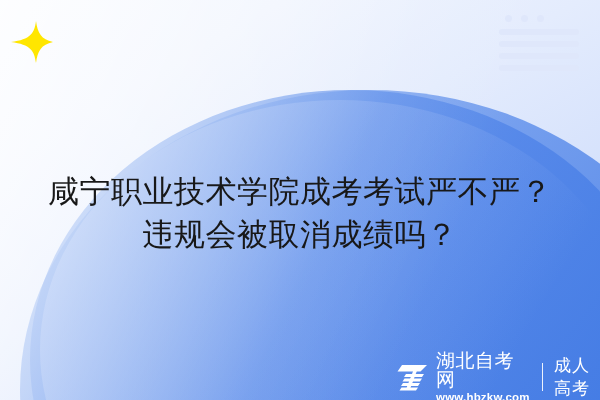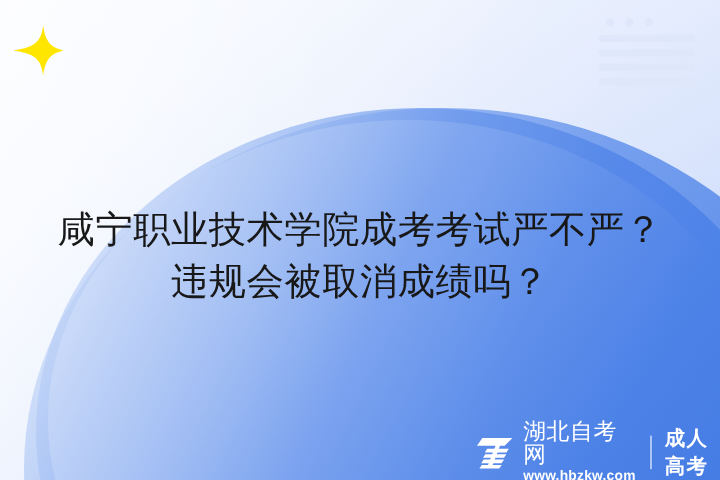--- a/index.html
+++ b/index.html
@@ -172,21 +172,21 @@
   }
   .brand-divider {
     width: 2px;
     height: 28px;
     background: rgba(255,255,255,0.9);
     margin: 0 11px 0 12px;
   }
   .brand-tag {
     color: #ffffff;
     font-size: 17px;
-    font-weight: 700;
+    font-weight: 400;
     letter-spacing: 1px;
   }
 </style>
 </head>
 <body>
 
 <div class="banner">
 
   <div class="sweep-outer"></div>
   <div class="sweep-inner"></div>

